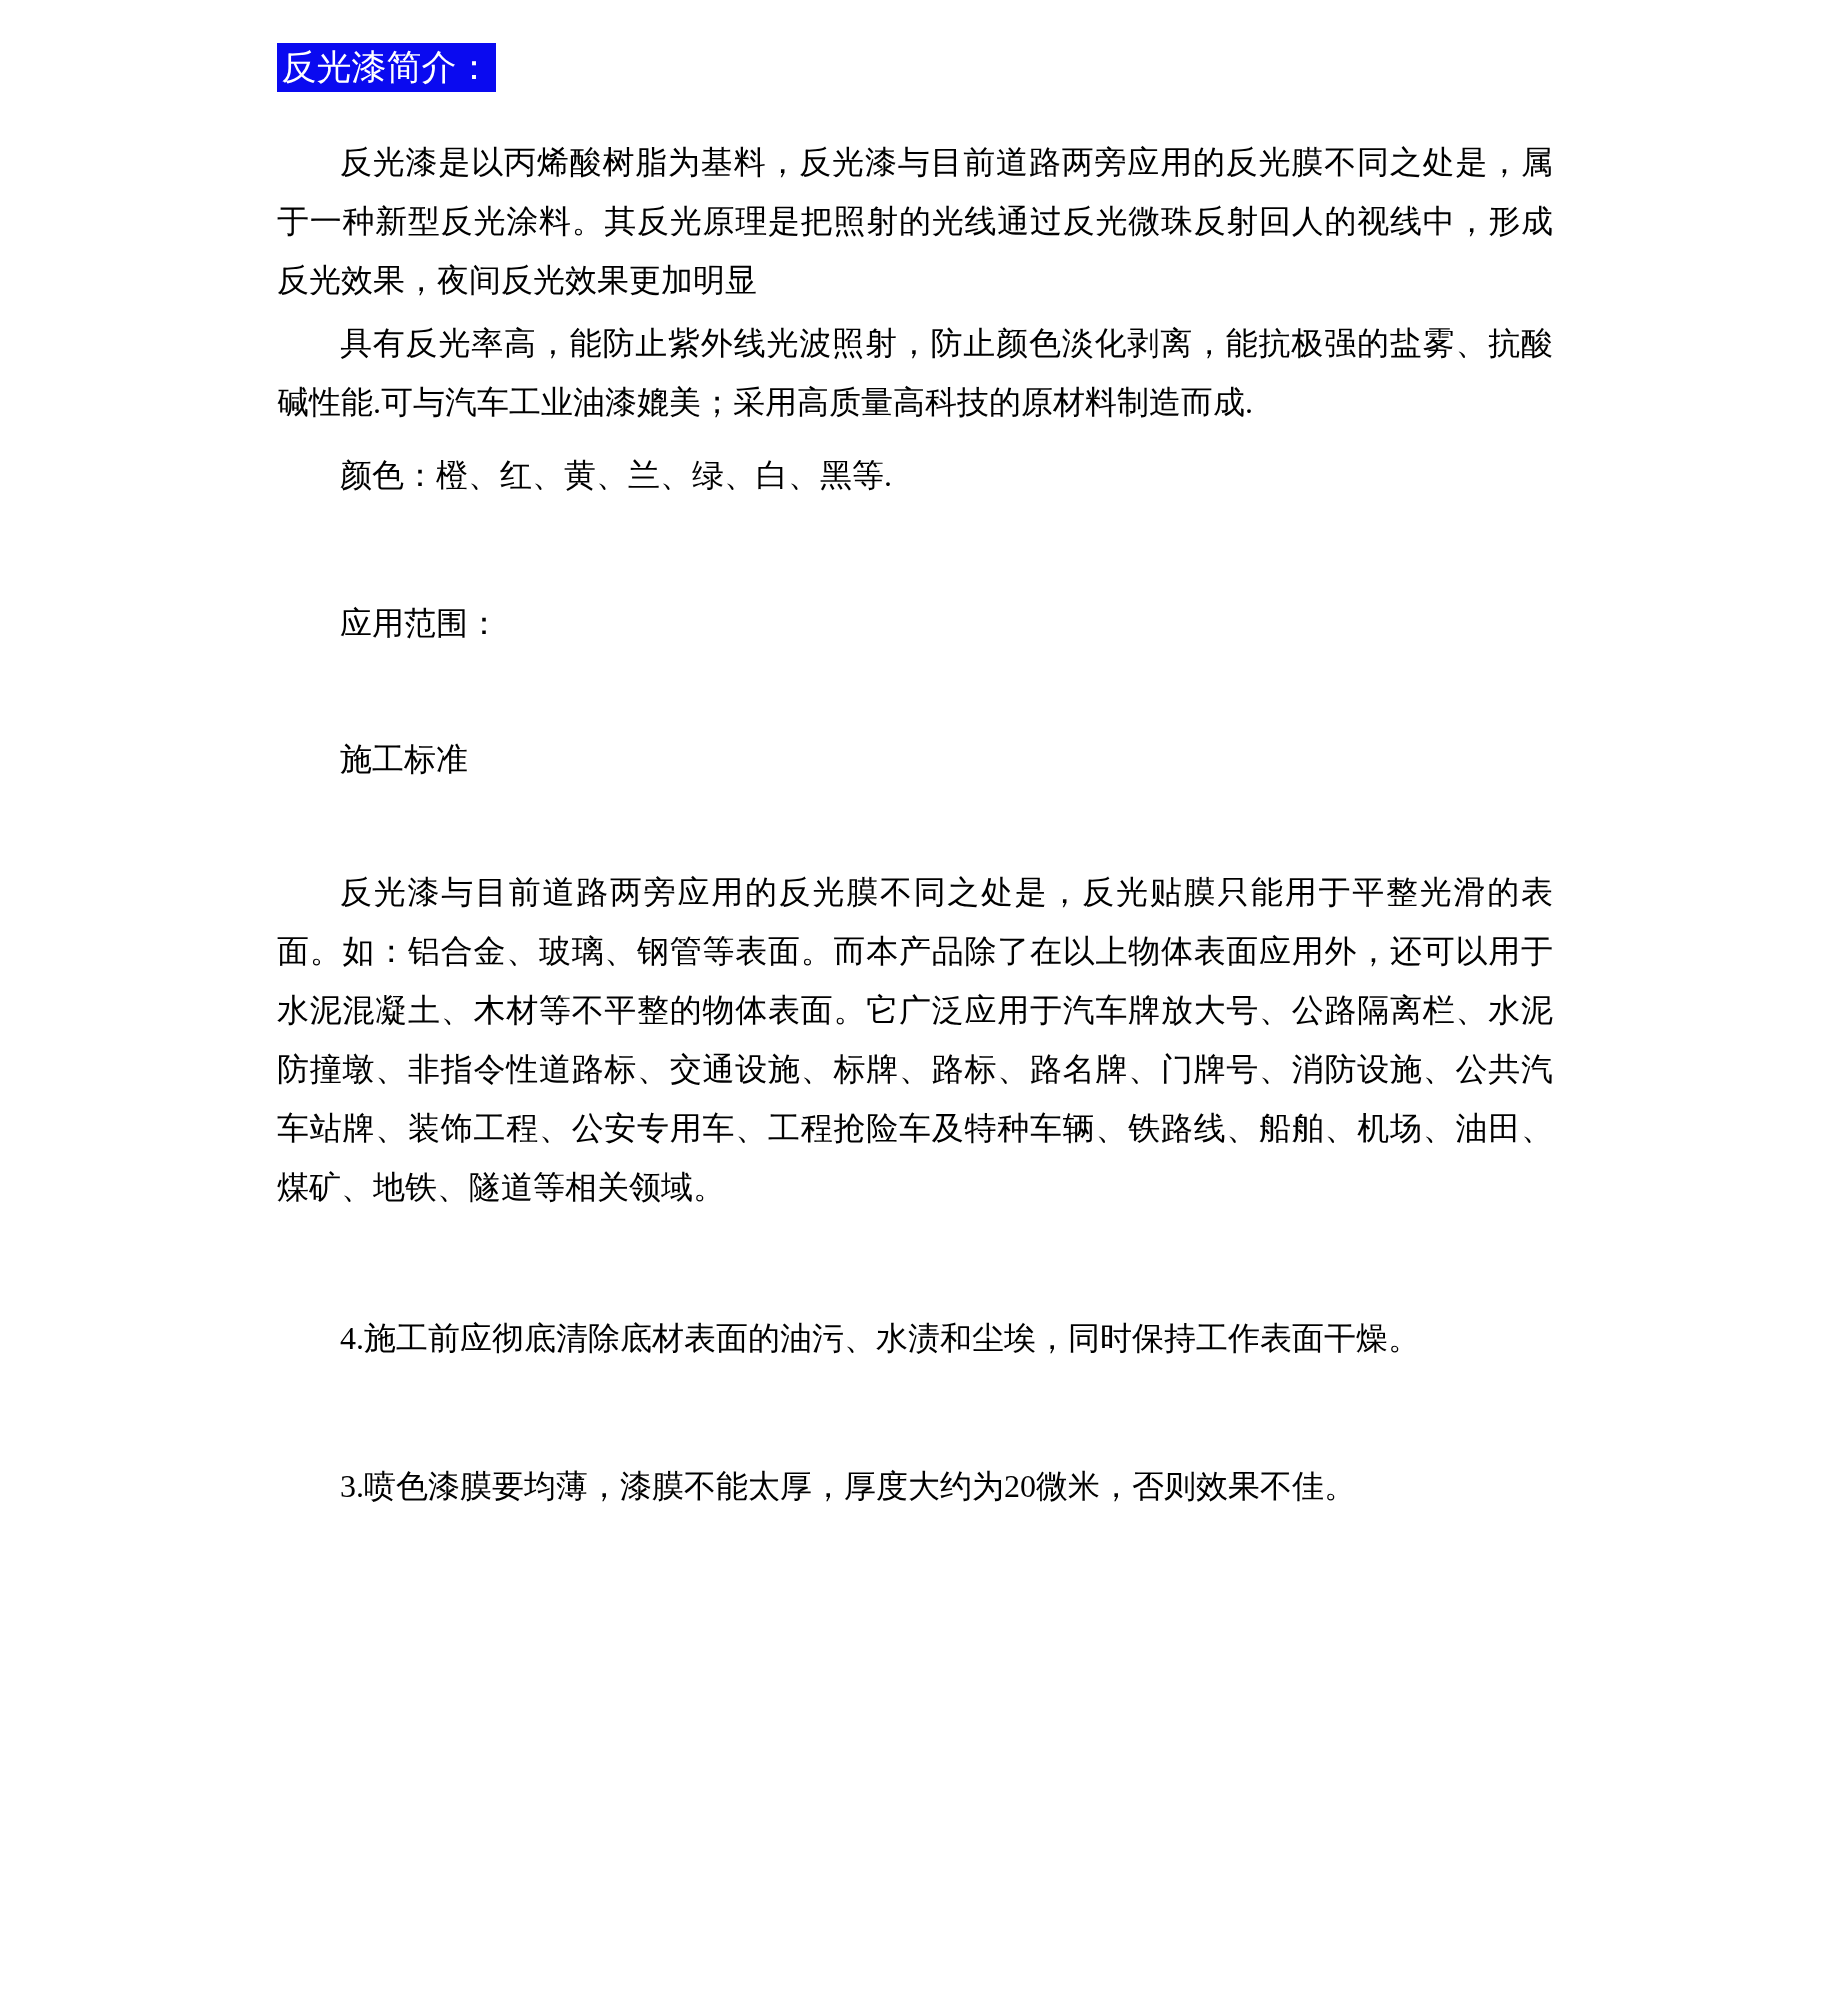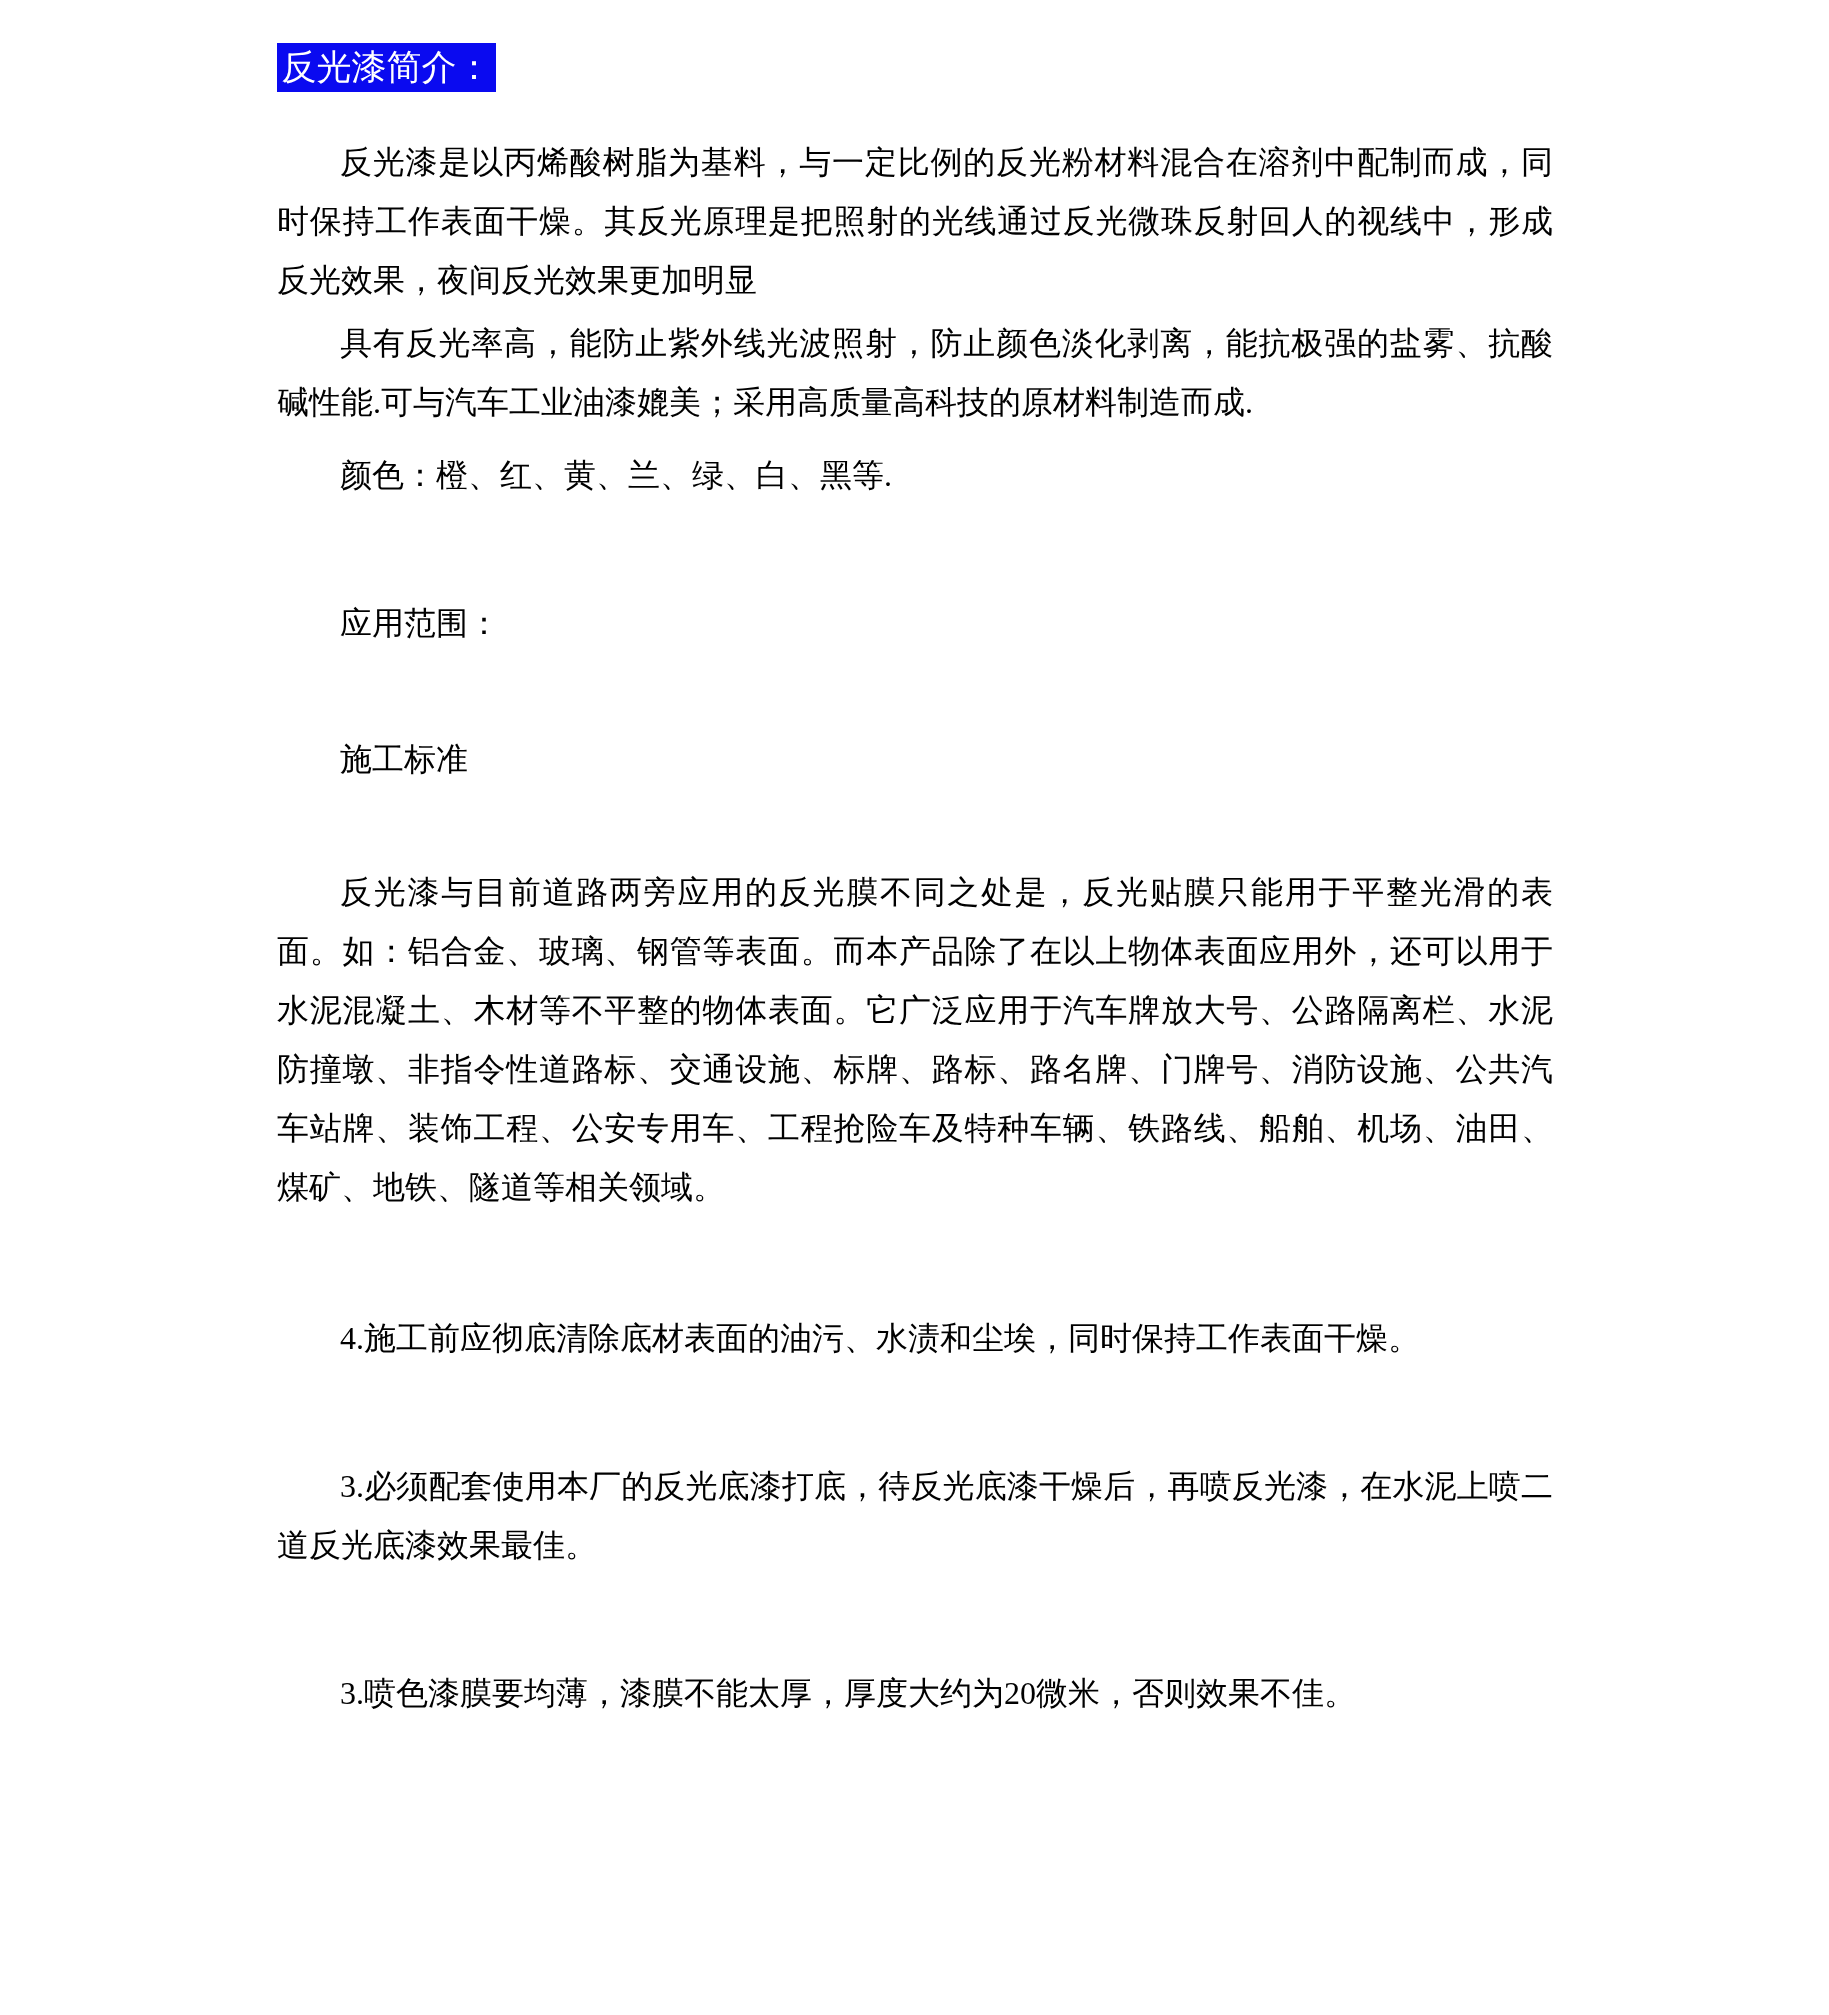--- a/index.html
+++ b/index.html
@@ -54,34 +54,33 @@
   .m-s3     { margin-top: 89px; }
   .m-s4     { margin-top: 89px; }
 </style>
 </head>
 <body>
 
 <div class="page">
 
   <h1 class="doc-title"><span class="title-highlight">反光漆简介：</span></h1>
 
-  <p class="para indent m-intro">反光漆是以丙烯酸树脂为基料，与一定比例的反光粉材料混合在溶剂中配制而成，同时保持工作表面干燥。其反光原理是把照射的光线通过反光微珠反射回人的视线中，形成反光效果，夜间反光效果更加明显</p>
+  <p class="para indent m-intro">反光漆是以丙烯酸树脂为基料，反光漆与目前道路两旁应用的反光膜不同之处是，属于一种新型反光涂料。其反光原理是把照射的光线通过反光微珠反射回人的视线中，形成反光效果，夜间反光效果更加明显</p>
 
 
   <p class="para indent m-perf">具有反光率高，能防止紫外线光波照射，防止颜色淡化剥离，能抗极强的盐雾、抗酸碱性能.可与汽车工业油漆媲美；采用高质量高科技的原材料制造而成.</p>
 
   <p class="para indent m-colors">颜色：橙、红、黄、兰、绿、白、黑等.</p>
 
   <p class="para indent m-app-h">应用范围：</p>
 
   <p class="para indent m-con-h">施工标准</p>
 
   <p class="para indent m-app">反光漆与目前道路两旁应用的反光膜不同之处是，反光贴膜只能用于平整光滑的表面。如：铝合金、玻璃、钢管等表面。而本产品除了在以上物体表面应用外，还可以用于水泥混凝土、木材等不平整的物体表面。它广泛应用于汽车牌放大号、公路隔离栏、水泥防撞墩、非指令性道路标、交通设施、标牌、路标、路名牌、门牌号、消防设施、公共汽车站牌、装饰工程、公安专用车、工程抢险车及特种车辆、铁路线、船舶、机场、油田、煤矿、地铁、隧道等相关领域。</p>
 
   <p class="para indent m-s1">4.施工前应彻底清除底材表面的油污、水渍和尘埃，同时保持工作表面干燥。</p>
 
 
-  <p class="para indent m-s3">3.必须配套使用本厂的反光底漆打底，待反光底漆干燥后，再喷反光漆，在水泥上喷二道反光底漆效果最佳。</p>
 
   <p class="para indent m-s4">3.喷色漆膜要均薄，漆膜不能太厚，厚度大约为20微米，否则效果不佳。</p>
 
 </div>
 
 
 </body></html>

